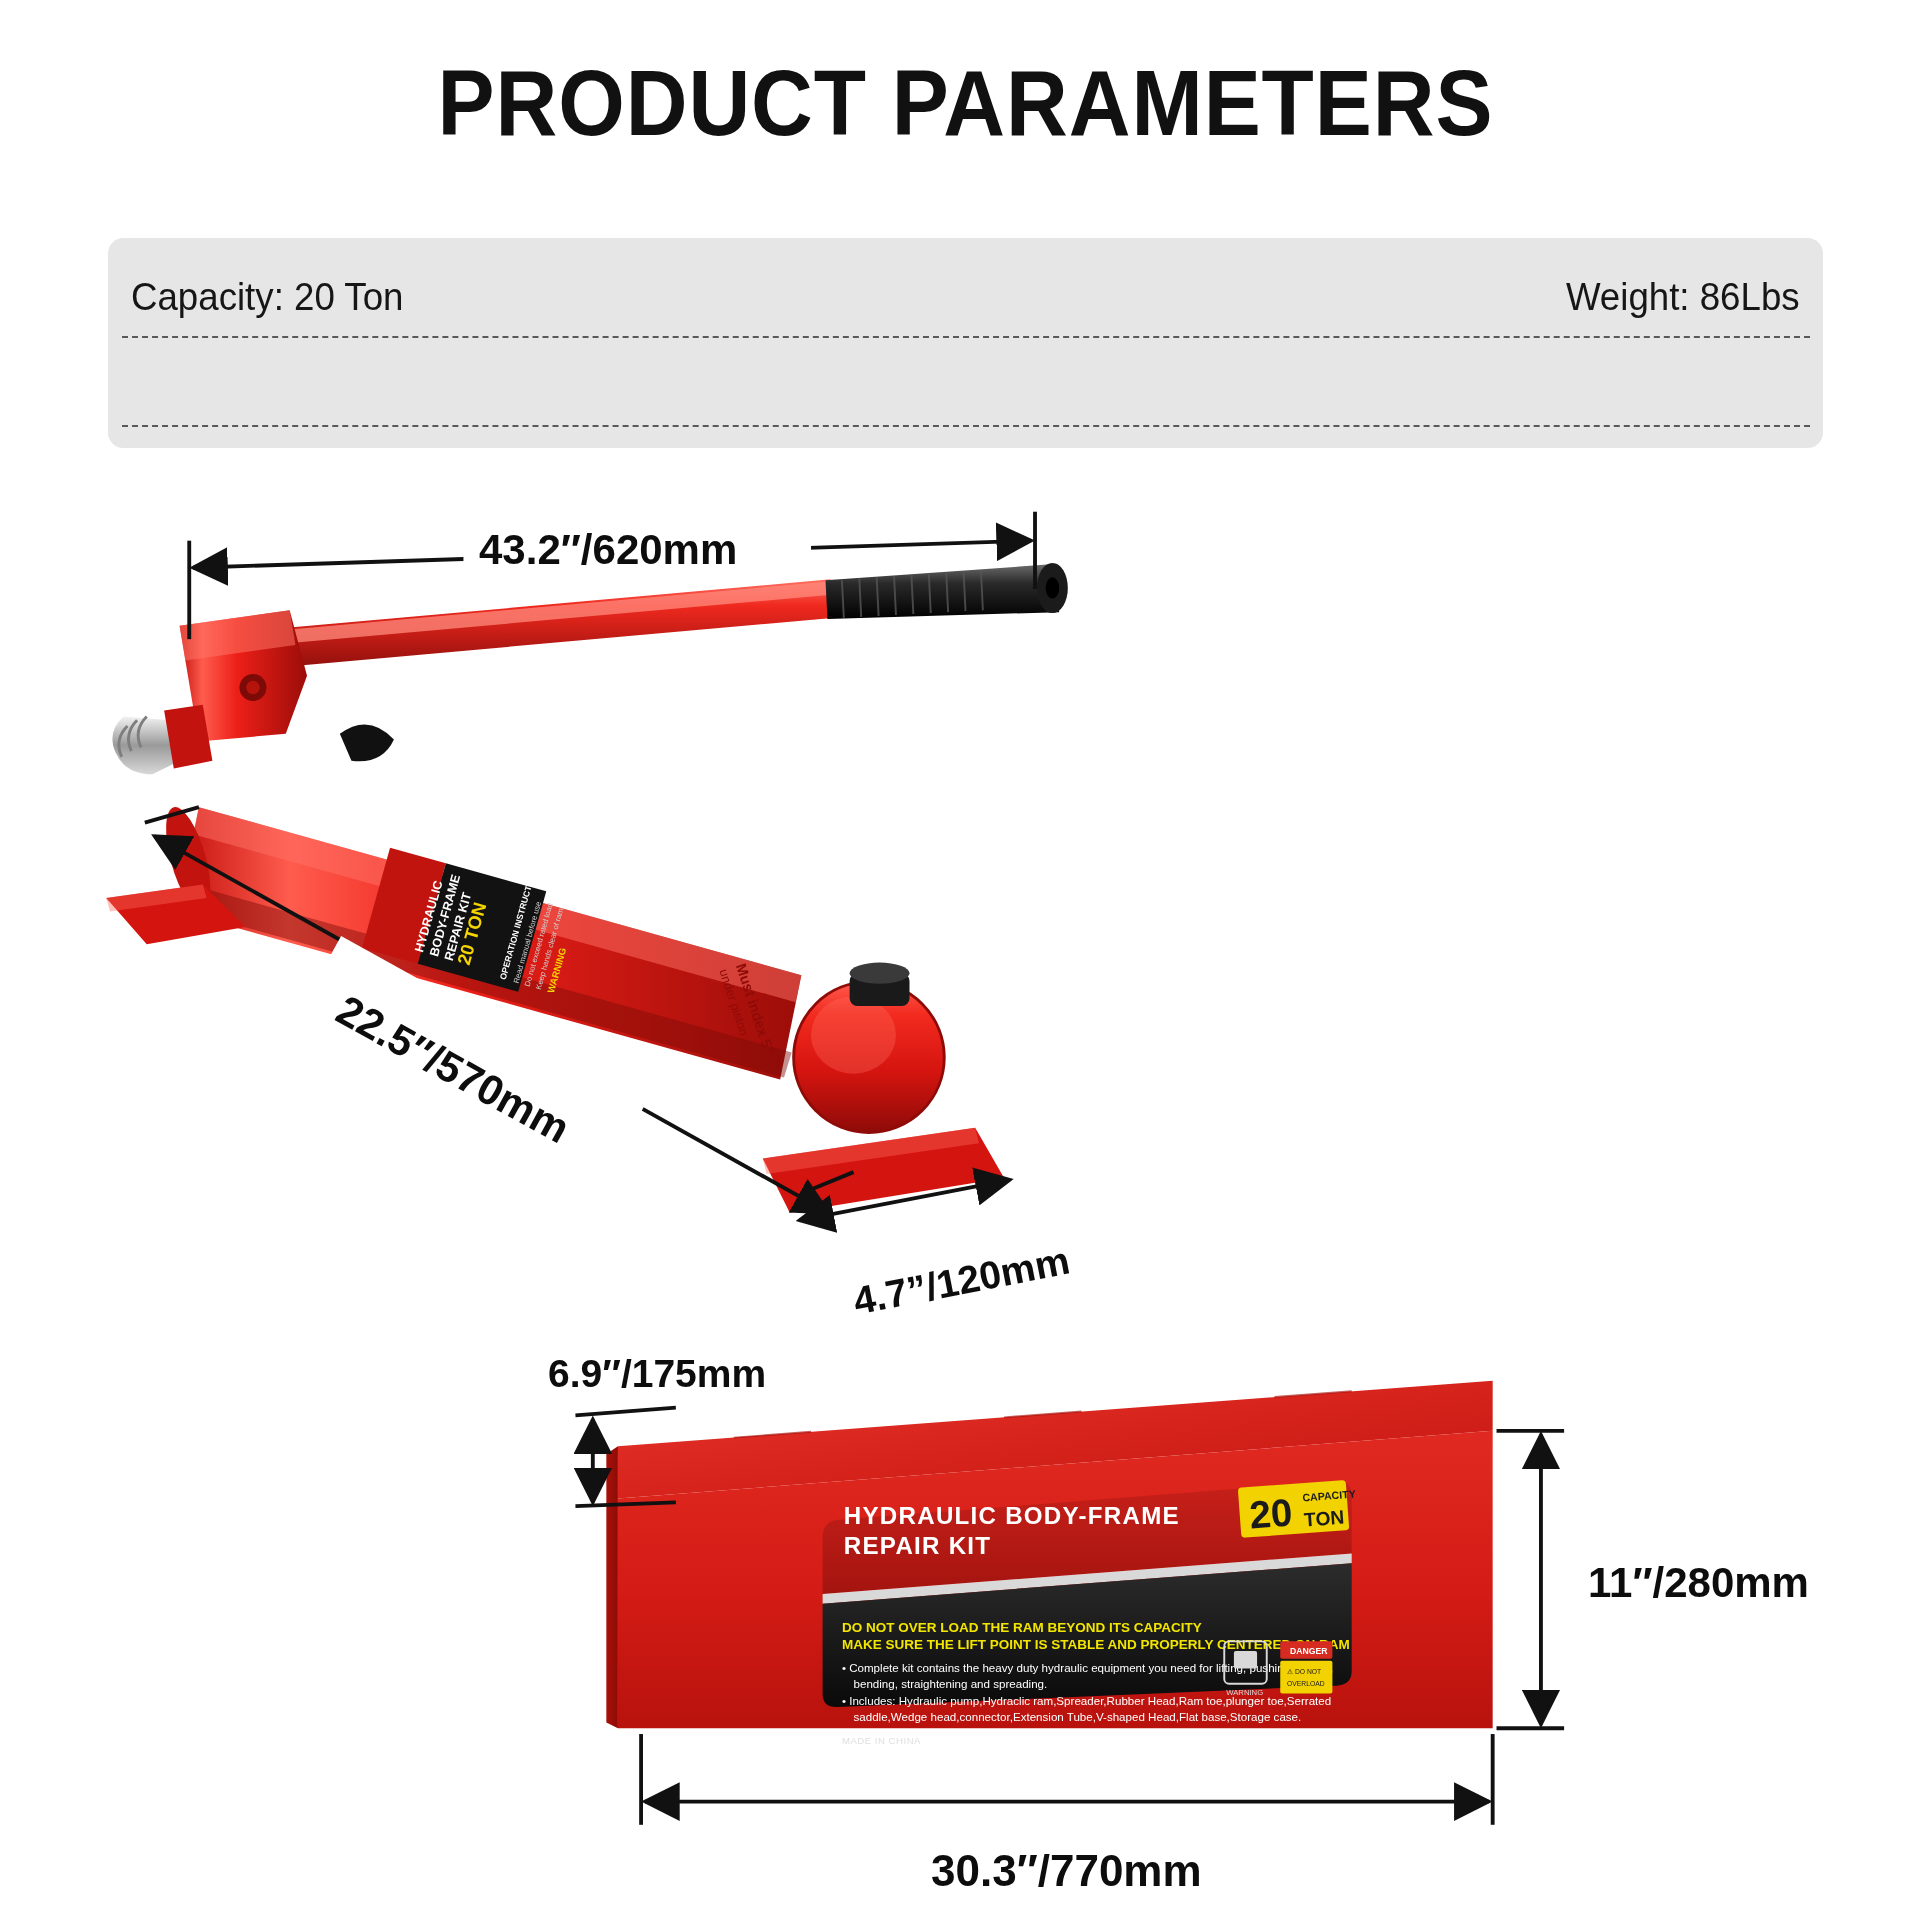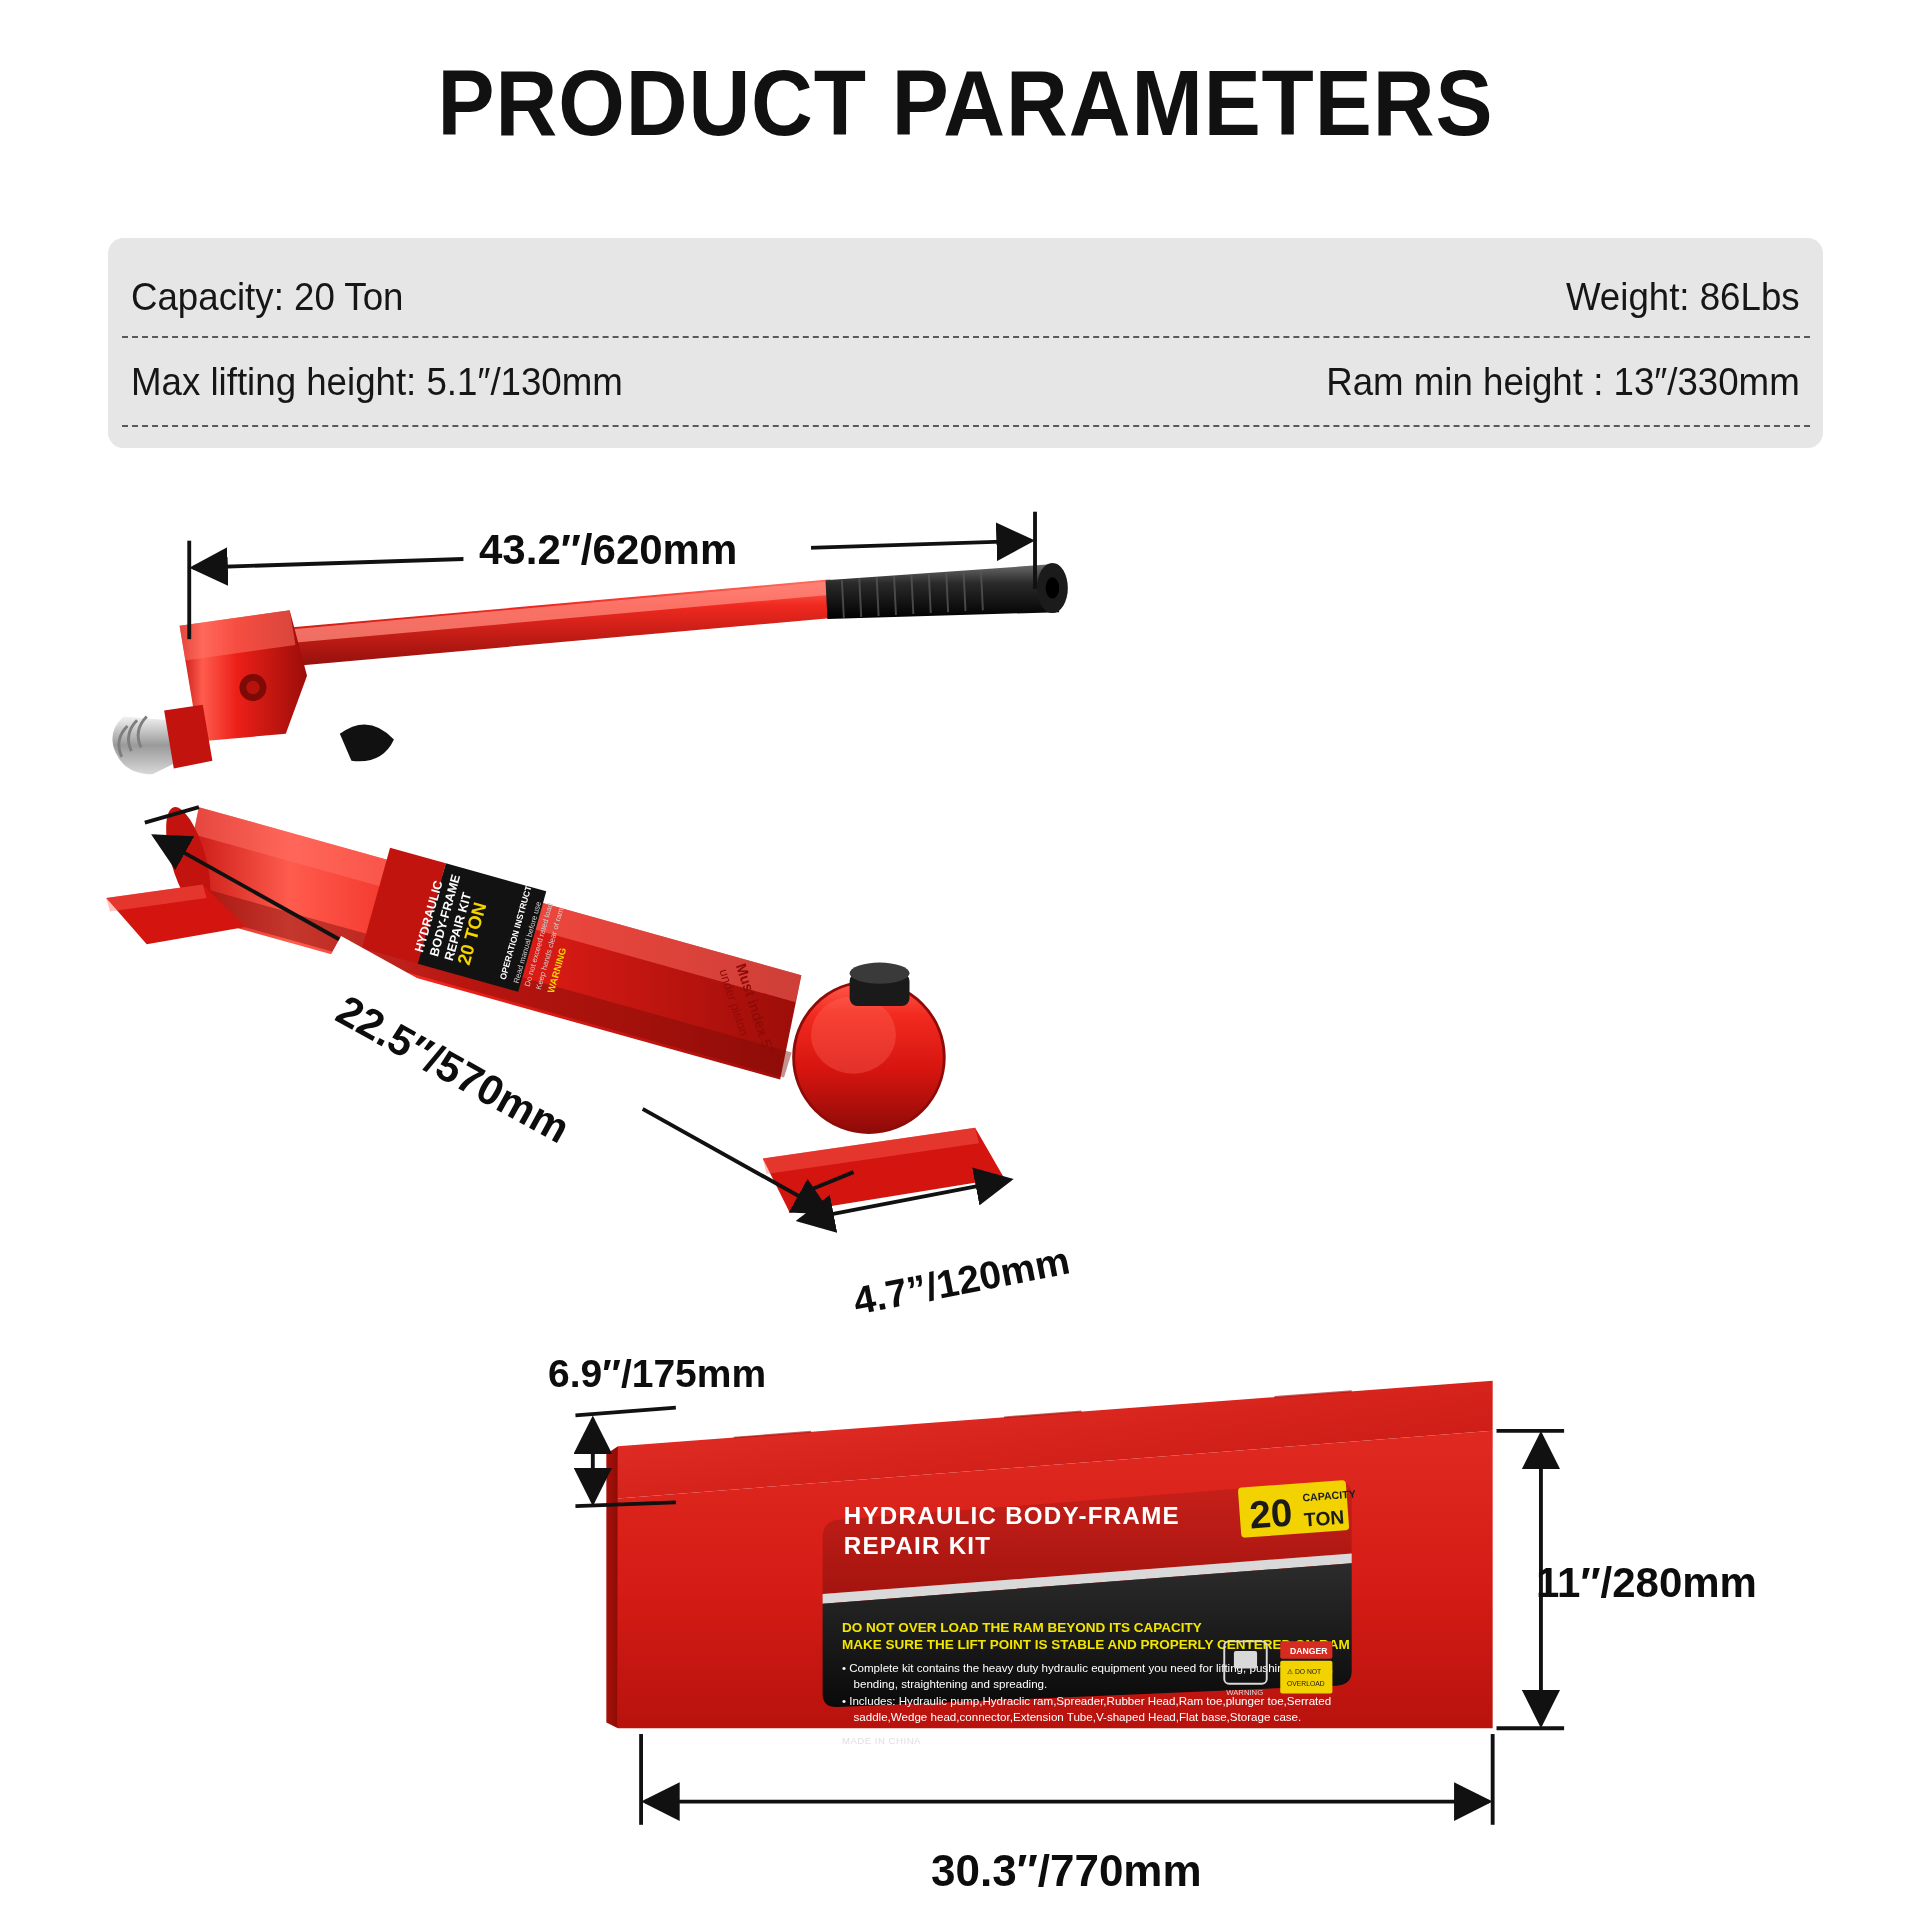--- a/index.html
+++ b/index.html
@@ -84,24 +84,20 @@
 <div id="page">
 
   <div class="title">PRODUCT PARAMETERS</div>
 
   <div class="spec-panel">
     <div class="spec-row r1">
       <div class="spec-cell left">Capacity: 20 Ton</div>
       <div class="spec-cell right">Weight: 86Lbs</div>
     </div>
     <div class="divider d1"></div>
-    <div class="spec-row r2">
-      <div class="spec-cell left">Max lifting height: 5.1″/130mm</div>
-      <div class="spec-cell right">Ram min height : 13″/330mm</div>
-    </div>
     <div class="divider d2"></div>
   </div>
 
   <svg class="illus" viewBox="0 0 2000 2000">
     <defs>
       <linearGradient id="redBody" x1="0" y1="0" x2="0" y2="1">
         <stop offset="0%" stop-color="#ff5a4d"></stop>
         <stop offset="22%" stop-color="#f22a1f"></stop>
         <stop offset="60%" stop-color="#d4140f"></stop>
         <stop offset="100%" stop-color="#8e0b08"></stop>
@@ -342,18 +338,18 @@
   </svg>
 
   <div class="dim-label" style="left:479px; top:526px; font-size:42px;">43.2″/620mm</div>
 
   <div class="dim-label" style="left:340px; top:983px; font-size:42px; transform:rotate(29deg); transform-origin:left center;">22.5″/570mm</div>
 
   <div class="dim-label" style="left:854px; top:1280px; font-size:39px; transform:rotate(-11deg); transform-origin:left center;">4.7”/120mm</div>
 
   <div class="dim-label" style="left:548px; top:1352px; font-size:39px;text-align:center;">6.9″/175mm</div>
 
-  <div class="dim-label" style="left:1536px; top:1559px; font-size:42px;">11″/280mm</div>
+  <div class="dim-label" style="left:1588px; top:1559px; font-size:42px;">11″/280mm</div>
 
   <div class="dim-label" style="left:931px; top:1834px; font-size:44px;margin-top:12px;">30.3″/770mm</div>
 
 </div>
 
 
 </body></html>

